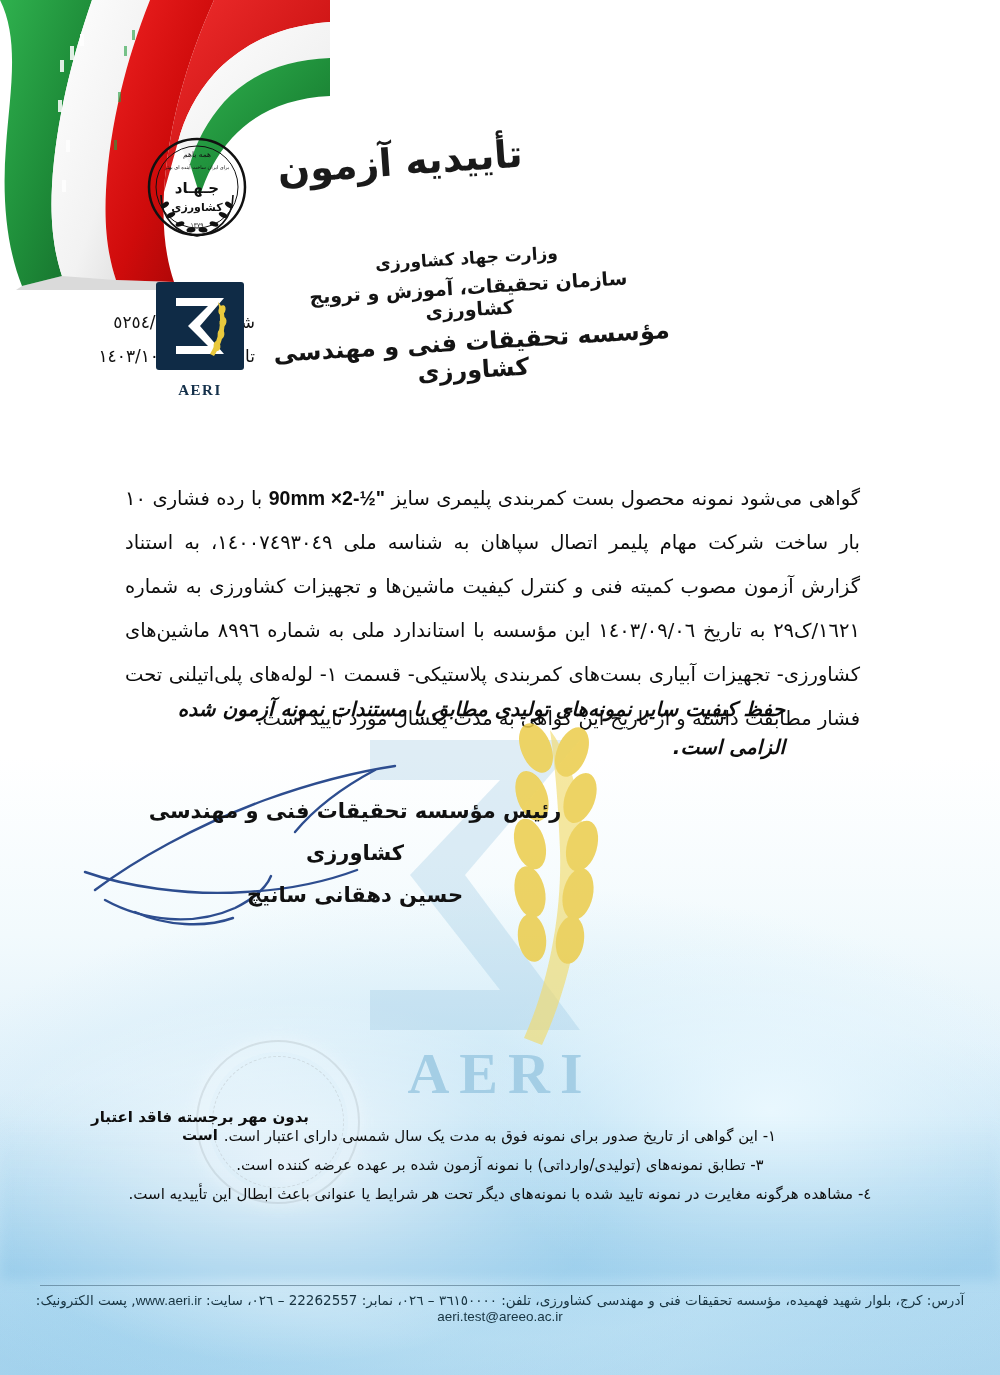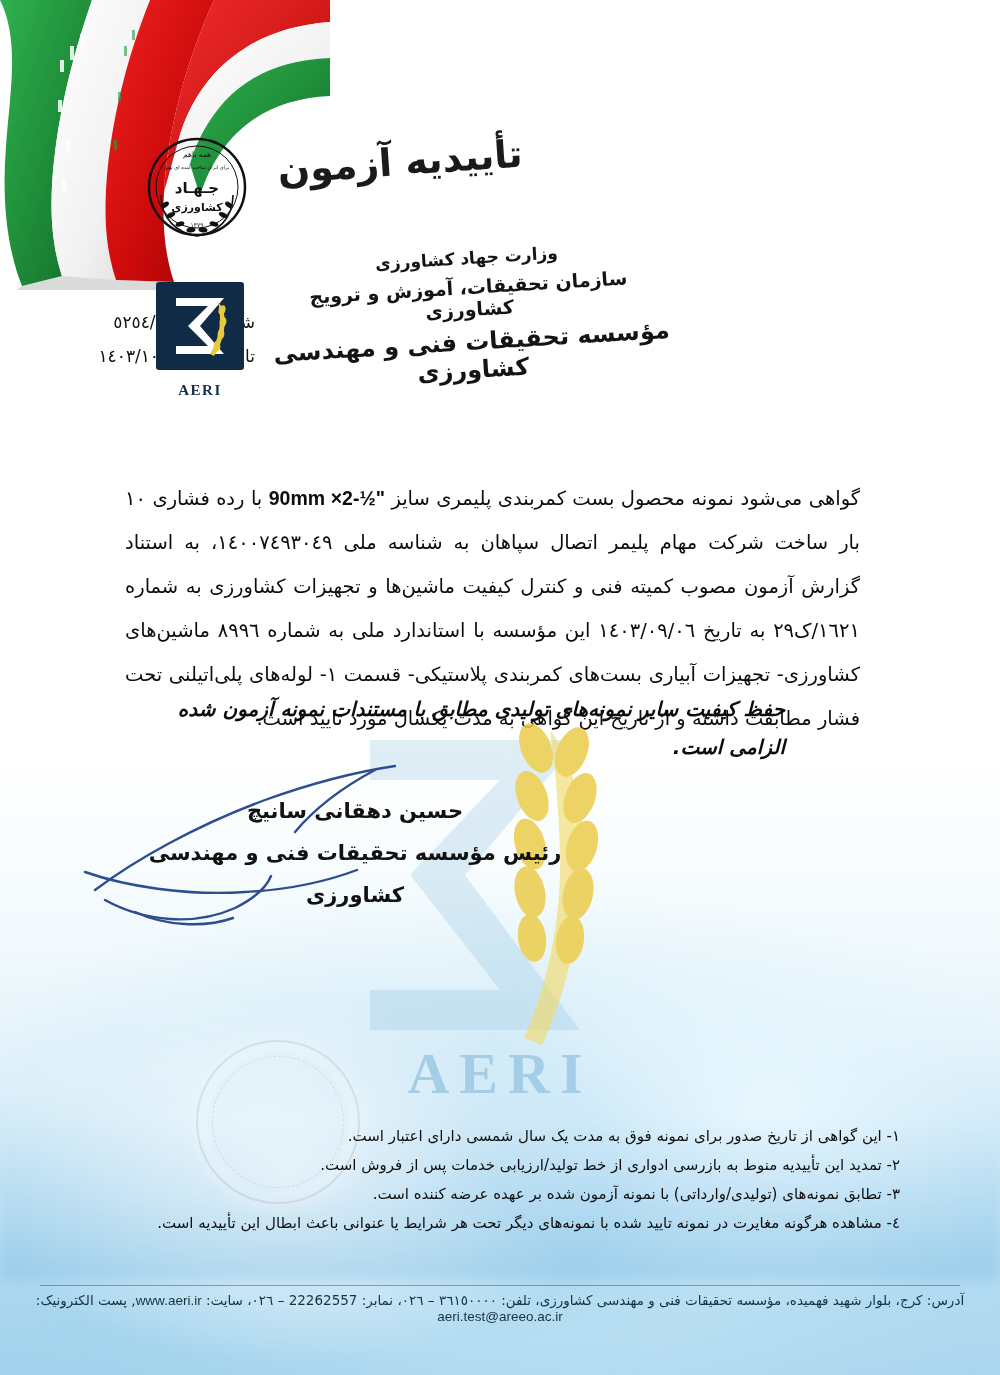--- a/index.html
+++ b/index.html
@@ -231,21 +231,21 @@
     color: #0e0e0e;
   }
 
   
   .footnotes {
     position: absolute;
     top: 1122px;
     right: 100px;
     width: 800px;
     direction: rtl;
-    text-align: right;
+    text-align: center;
     font-size: 15px;
     line-height: 29px;
     color: #0f0f0f;
   }
   .footnotes li { list-style: none; }
   .footnotes ol { margin: 0; padding: 0; }
 
   
   .footer-rule {
     position: absolute;
@@ -423,31 +423,31 @@
         <path d="M20,150 C60,120 120,86 190,60 C240,42 280,32 320,26"></path>
         <path d="M300,30 C270,46 240,68 220,92"></path>
         <path d="M10,132 C50,146 110,156 170,152 C210,150 250,142 282,130"></path>
         <path d="M30,160 C70,182 120,186 160,168 C180,158 192,146 196,136"></path>
         <path d="M60,172 C90,186 130,188 158,178"></path>
       </g>
     </svg>
   </div>
 
   <div class="sign-block">
+    <div>رئیس مؤسسه تحقیقات فنی و مهندسی کشاورزی</div>
     <div>حسین دهقانی سانیچ</div>
-    <div>رئیس مؤسسه تحقیقات فنی و مهندسی کشاورزی</div>
   </div>
 
   <div class="stamp-ghost"></div>
 
+  <div class="warning">بدون مهر برجسته فاقد اعتبار است</div>
 
   <div class="footnotes">
     <ol>
       <li>١- این گواهی از تاریخ صدور برای نمونه فوق به مدت یک سال شمسی دارای اعتبار است.</li>
-      <li>٢- تمدید این تأییدیه منوط به بازرسی ادواری از خط تولید/ارزیابی خدمات پس از فروش است.</li>
       <li>٣- تطابق نمونه‌های (تولیدی/وارداتی) با نمونه آزمون شده بر عهده عرضه کننده است.</li>
       <li>٤- مشاهده هرگونه مغایرت در نمونه تایید شده با نمونه‌های دیگر تحت هر شرایط یا عنوانی باعث ابطال این تأییدیه است.</li>
     </ol>
   </div>
 
   <div class="footer-rule"></div>
   <div class="footer">
     <span>آدرس: کرج، بلوار شهید فهمیده، مؤسسه تحقیقات فنی و مهندسی کشاورزی، تلفن: ٣٦١٥٠٠٠٠ – ٠٢٦، نمابر: 22262557 – ٠٢٦، سایت:</span>
     <span class="ltr">www.aeri.ir</span><span>, پست الکترونیک:</span>
     <span class="ltr">aeri.test@areeo.ac.ir</span>

